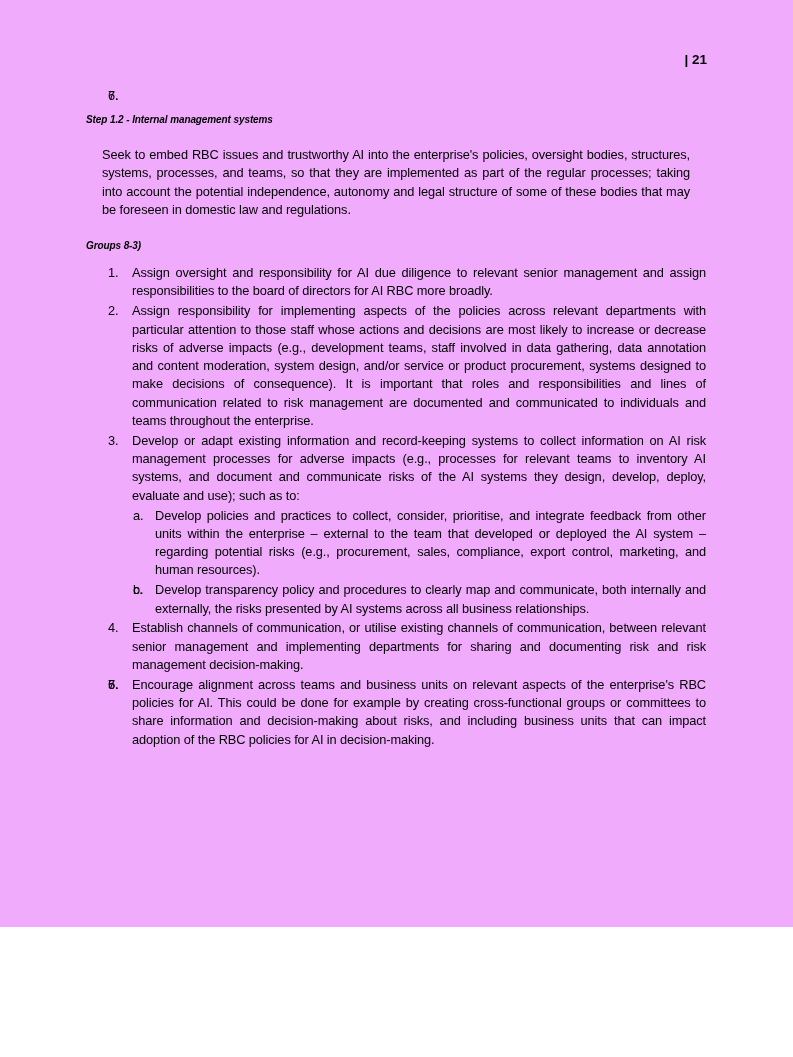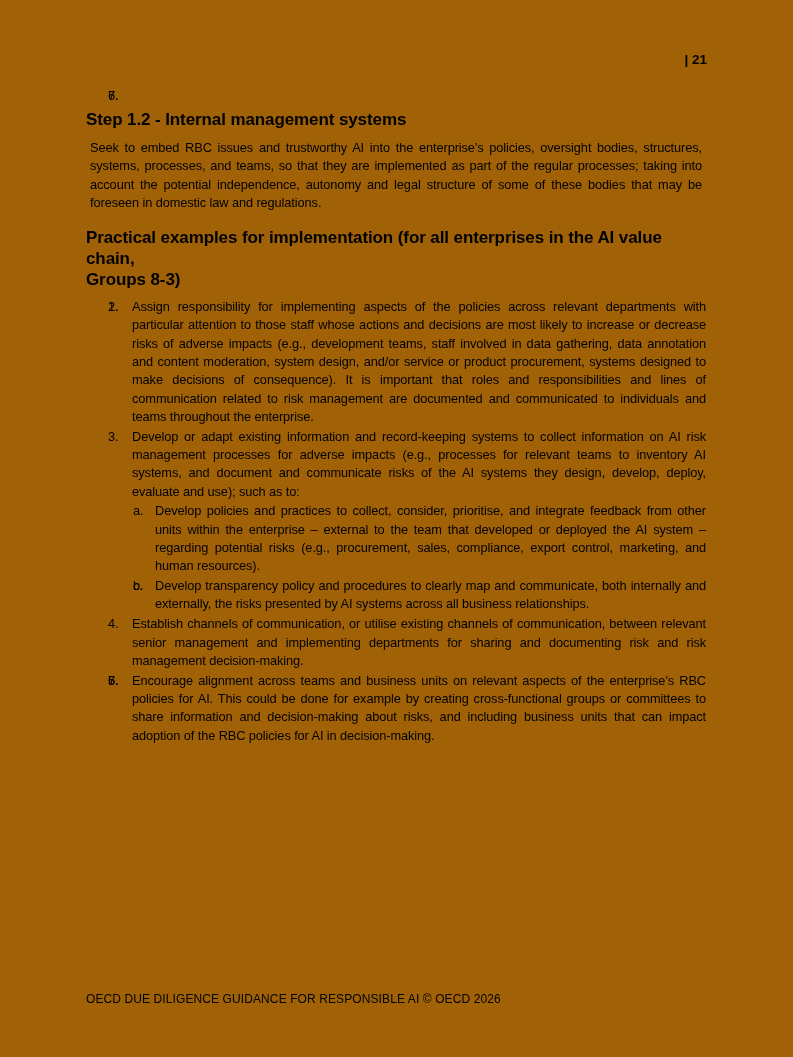--- a/index.html
+++ b/index.html
@@ -1,20 +1,20 @@
 <!DOCTYPE html>
 <html><head>
 <meta charset="utf-8">
 <style>
   html, body { margin: 0; padding: 0; background: #ffffff; }
   .page {
     position: relative;
     width: 793px;
-    height: 1057px;
-    background: #a16207;
+    height: 927px;
+    background: #f0abfc;
     color: #000000;
     font-family: "Liberation Sans", sans-serif;
     overflow: hidden;
   }
   .page-number {
     position: absolute;
     top: 52px;
     right: 86px;
     font-size: 13.5px;
     font-weight: bold;
@@ -37,30 +37,31 @@
   }
   .li .marker {
     position: absolute;
     left: 22px;
     top: 0;
   }
   .li.sub { padding-left: 69px; }
   .li.sub .marker { left: 47px; }
   .heading {
     font-weight: bold;
-    font-size: 17px;
+    font-style: italic;
+    font-size: 10px;
     line-height: 21px;
     letter-spacing: -0.1px;
     margin: 0;
   }
   .step-heading { margin: 24px 0 9px 0; }
   .examples-heading { margin: 15px 0 8px 0; }
   .heading .h-line { display: block; }
   .body-para {
-    margin: 4px;
+    margin: 16px;
     text-align: justify;
   }
   .footer {
     position: absolute;
     left: 86px;
     top: 992px;
     font-size: 12px;
     letter-spacing: 0.1px;
   }
 </style>
@@ -80,28 +81,28 @@
       <div class="li">
         <span class="marker">7.</span>
       </div>
     </div>
 
     <h2 class="heading step-heading">Step 1.2 - Internal management systems</h2>
 
     <p class="body-para">Seek to embed RBC issues and trustworthy AI into the enterprise's policies, oversight bodies, structures, systems, processes, and teams, so that they are implemented as part of the regular processes; taking into account the potential independence, autonomy and legal structure of some of these bodies that may be foreseen in domestic law and regulations.</p>
 
     <h2 class="heading examples-heading">
-      <span class="h-line">Practical examples for implementation (for all enterprises in the AI value chain,</span>
       <span class="h-line">Groups 8-3)</span>
     </h2>
 
     <div class="list">
 
       <div class="li">
         <span class="marker">1.</span>
+        <span>Assign oversight and responsibility for AI due diligence to relevant senior management and assign responsibilities to the board of directors for AI RBC more broadly.</span>
       </div>
 
       <div class="li">
         <span class="marker">2.</span>
         <span>Assign responsibility for implementing aspects of the policies across relevant departments with particular attention to those staff whose actions and decisions are most likely to increase or decrease risks of adverse impacts (e.g., development teams, staff involved in data gathering, data annotation and content moderation, system design, and/or service or product procurement, systems designed to make decisions of consequence). It is important that roles and responsibilities and lines of communication related to risk management are documented and communicated to individuals and teams throughout the enterprise.</span>
       </div>
 
       <div class="li">
         <span class="marker">3.</span>
         <span>Develop or adapt existing information and record-keeping systems to collect information on AI risk management processes for adverse impacts (e.g., processes for relevant teams to inventory AI systems, and document and communicate risks of the AI systems they design, develop, deploy, evaluate and use); such as to:</span>

